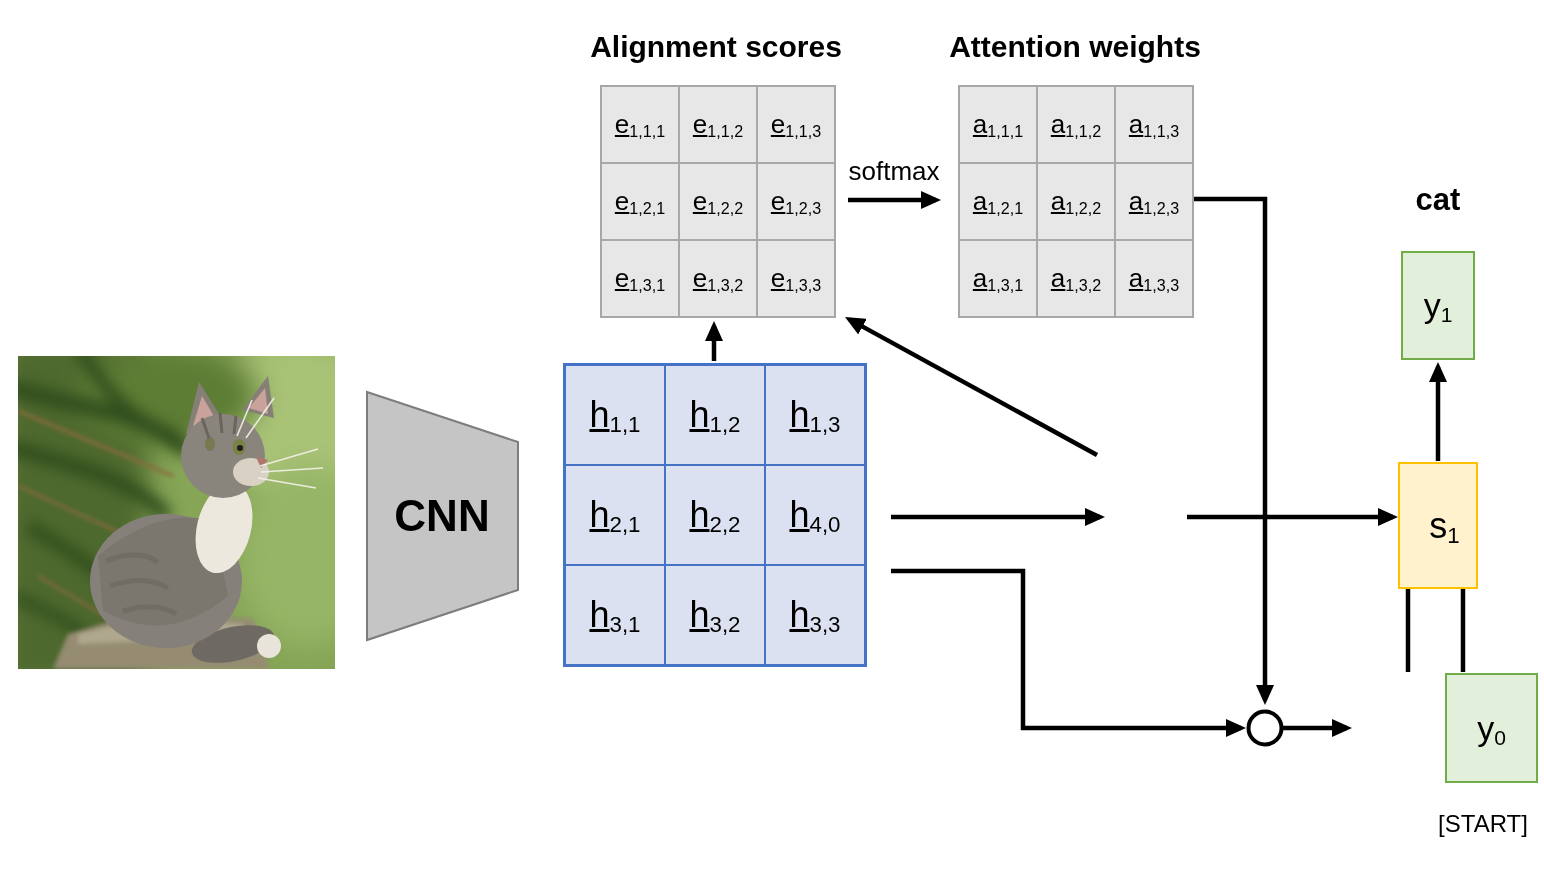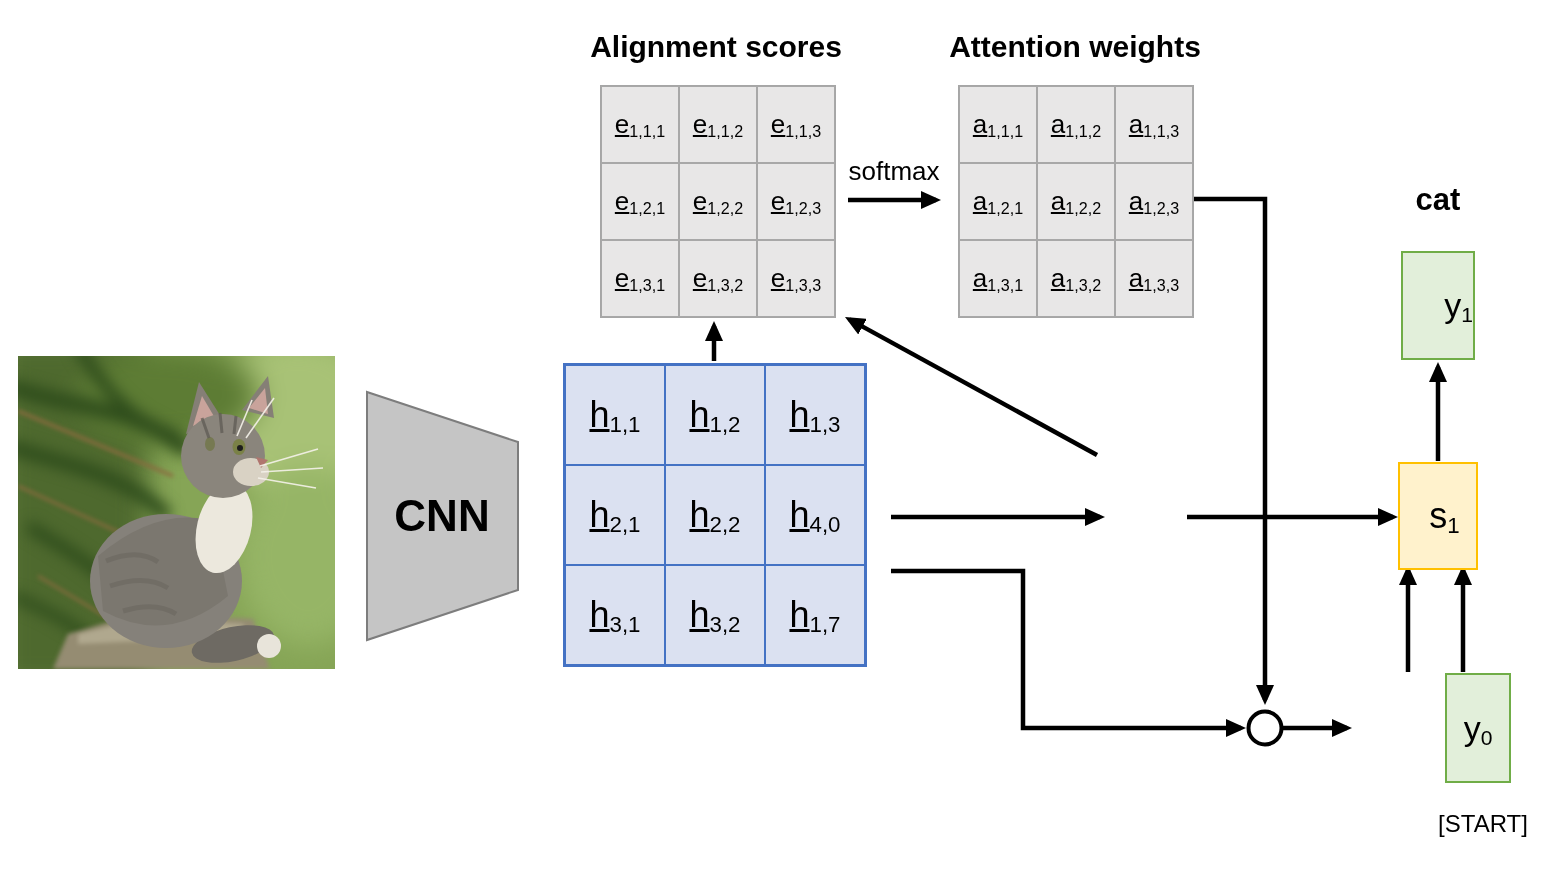--- a/index.html
+++ b/index.html
@@ -36,27 +36,27 @@
     left:563px; top:363px;
     grid-template-columns:repeat(3,100px); grid-auto-rows:100px;
     border:2px solid #4472c4; background:#dbe1f1;
   }
   #features-grid .cell { border:1.25px solid #4472c4; font-size:36px; }
 
   .node { position:absolute; display:flex; align-items:center; justify-content:center;
           box-sizing:border-box; }
   #s0 { left:1105px; top:462px; width:82px; height:110px;
         background:#fff2cc; border:2.5px solid #ffc000; font-size:36px; }
-  #s1 { left:1398px; top:462px; width:80px; height:108px;
+  #s1 { left:1398px; top:462px; width:80px; height:127px;
         background:#fff2cc; border:2.5px solid #ffc000; font-size:36px;padding-left:13px; }
   #y1 { left:1401px; top:251px; width:74px; height:109px;
-        background:#e2efda; border:2.5px solid #70ad47; font-size:34px;justify-content:flex-end; }
+        background:#e2efda; border:2.5px solid #70ad47; font-size:34px; }
   #c1 { left:1352px; top:673px; width:75px; height:110px;
         background:#eeddf6; border:2.5px solid #bb44c8; font-size:34px; }
-  #y0 { left:1445px; top:673px; width:66px; height:110px;
+  #y0 { left:1445px; top:673px; width:93px; height:110px;
         background:#e2efda; border:2.5px solid #70ad47; font-size:34px; }
 
   #cnn-shape { position:absolute; left:360px; top:388px; }
   #photo { position:absolute; left:18px; top:356px; width:317px; height:313px; margin:0; }
   .soft-blur   { filter:blur(7px); }
   .softer-blur { filter:blur(14px); }
   .tiny-blur   { filter:blur(2px); }
 </style>
 </head>
 <body>
@@ -235,21 +235,21 @@
     <div class="cell">
         <span><span>h</span><span class="sb">4,0</span></span>
       </div>
     <div class="cell">
         <span><span>h</span><span class="sb">3,1</span></span>
       </div>
     <div class="cell">
         <span><span>h</span><span class="sb">3,2</span></span>
       </div>
     <div class="cell">
-        <span><span>h</span><span class="sb">1,7</span></span>
+        <span><span>h</span><span class="sb">3,3</span></span>
       </div>
   </div>
 
   <div class="node" id="s1">
     <span><span>s</span><span class="sb">1</span></span>
   </div>
   <div class="node" id="y1">
     <span><span>y</span><span class="sb">1</span></span>
   </div>
   <div class="node" id="y0">

